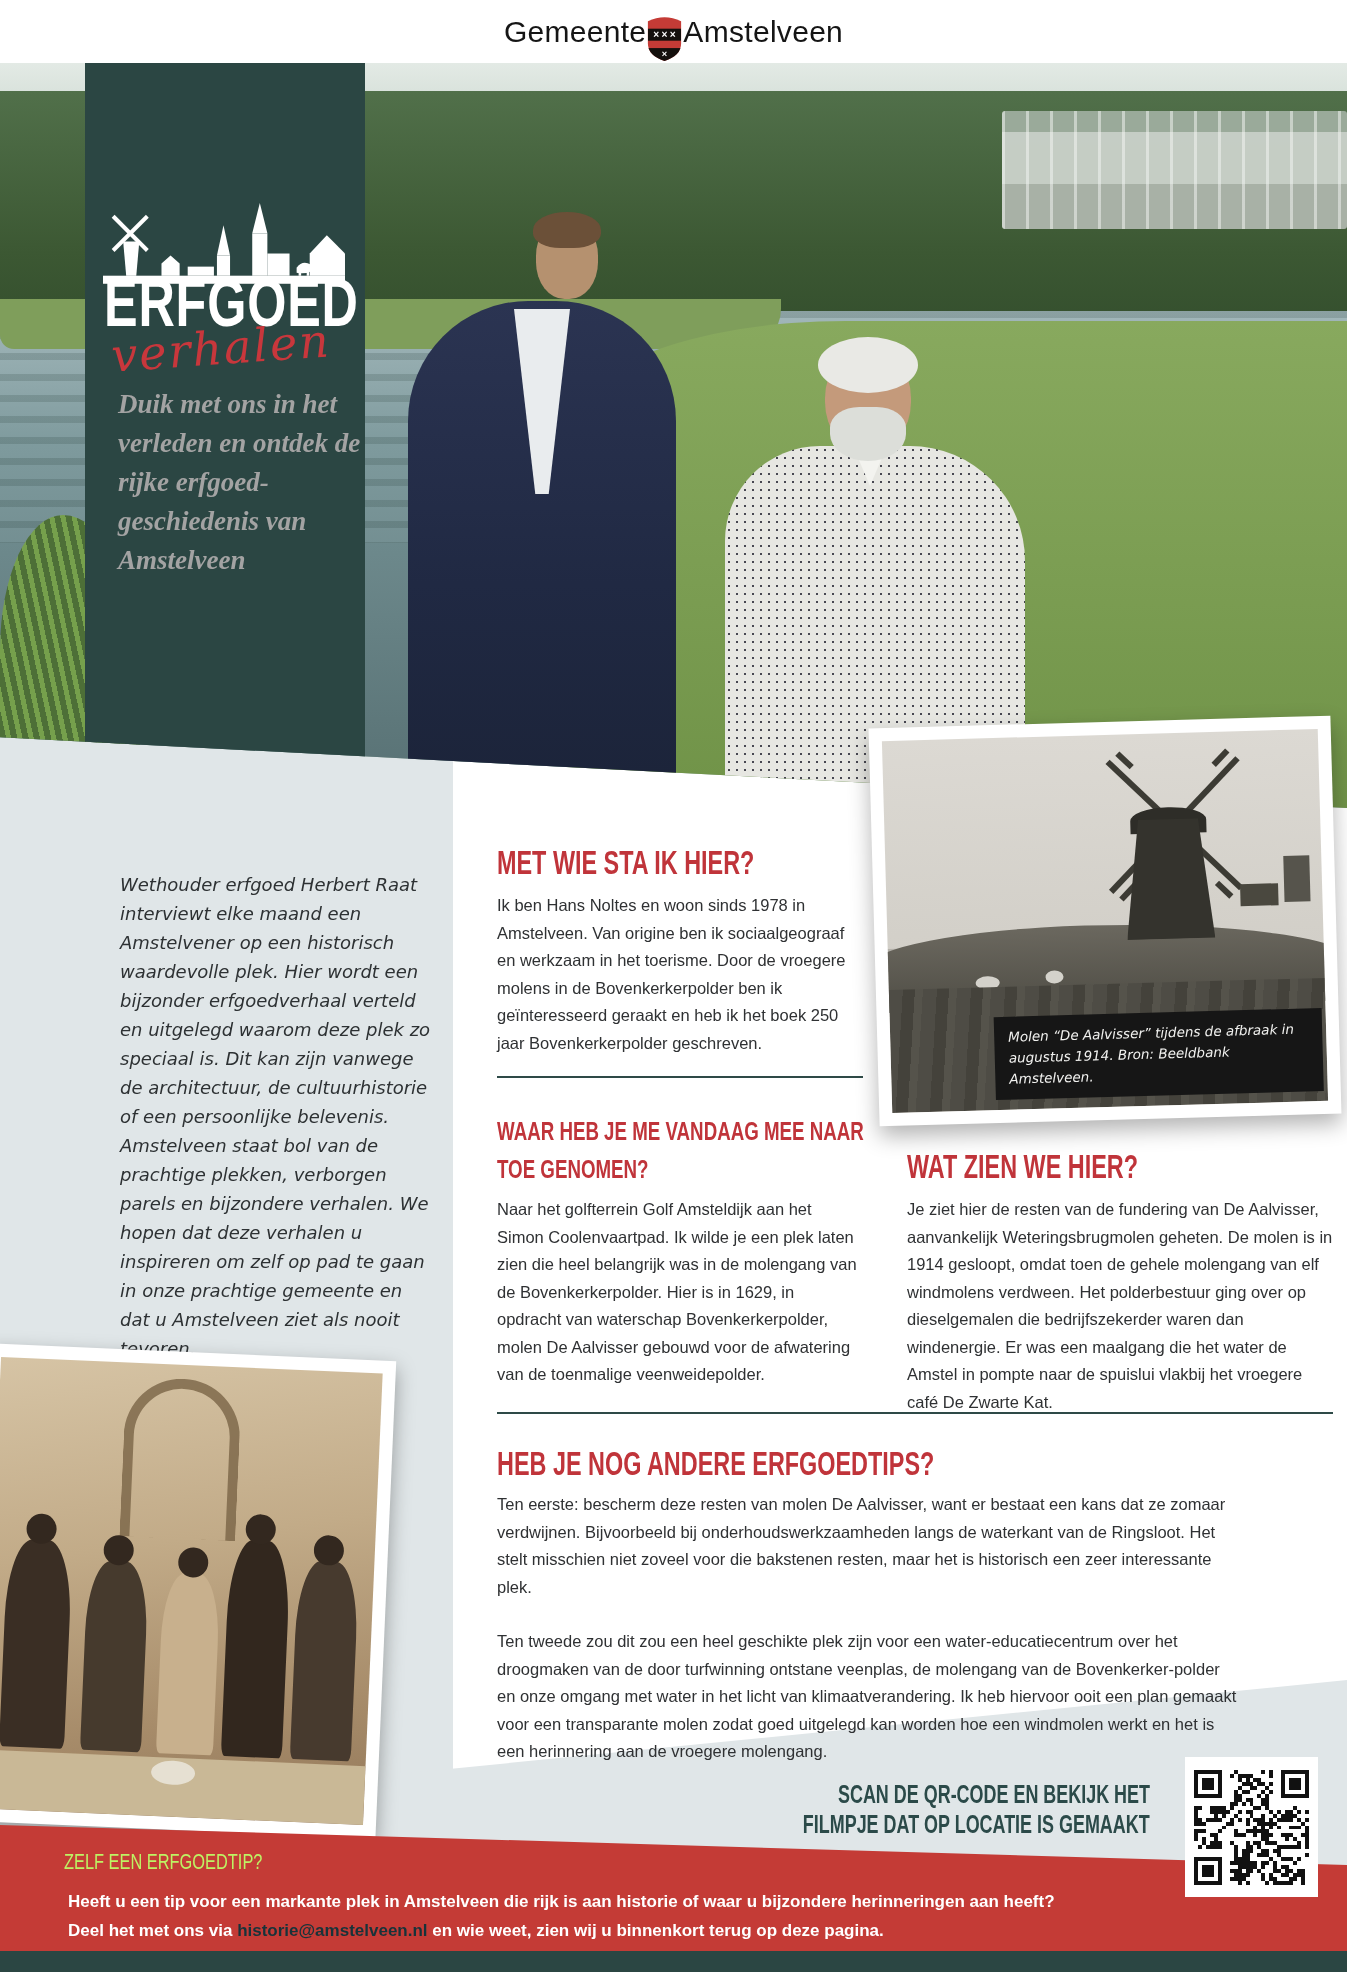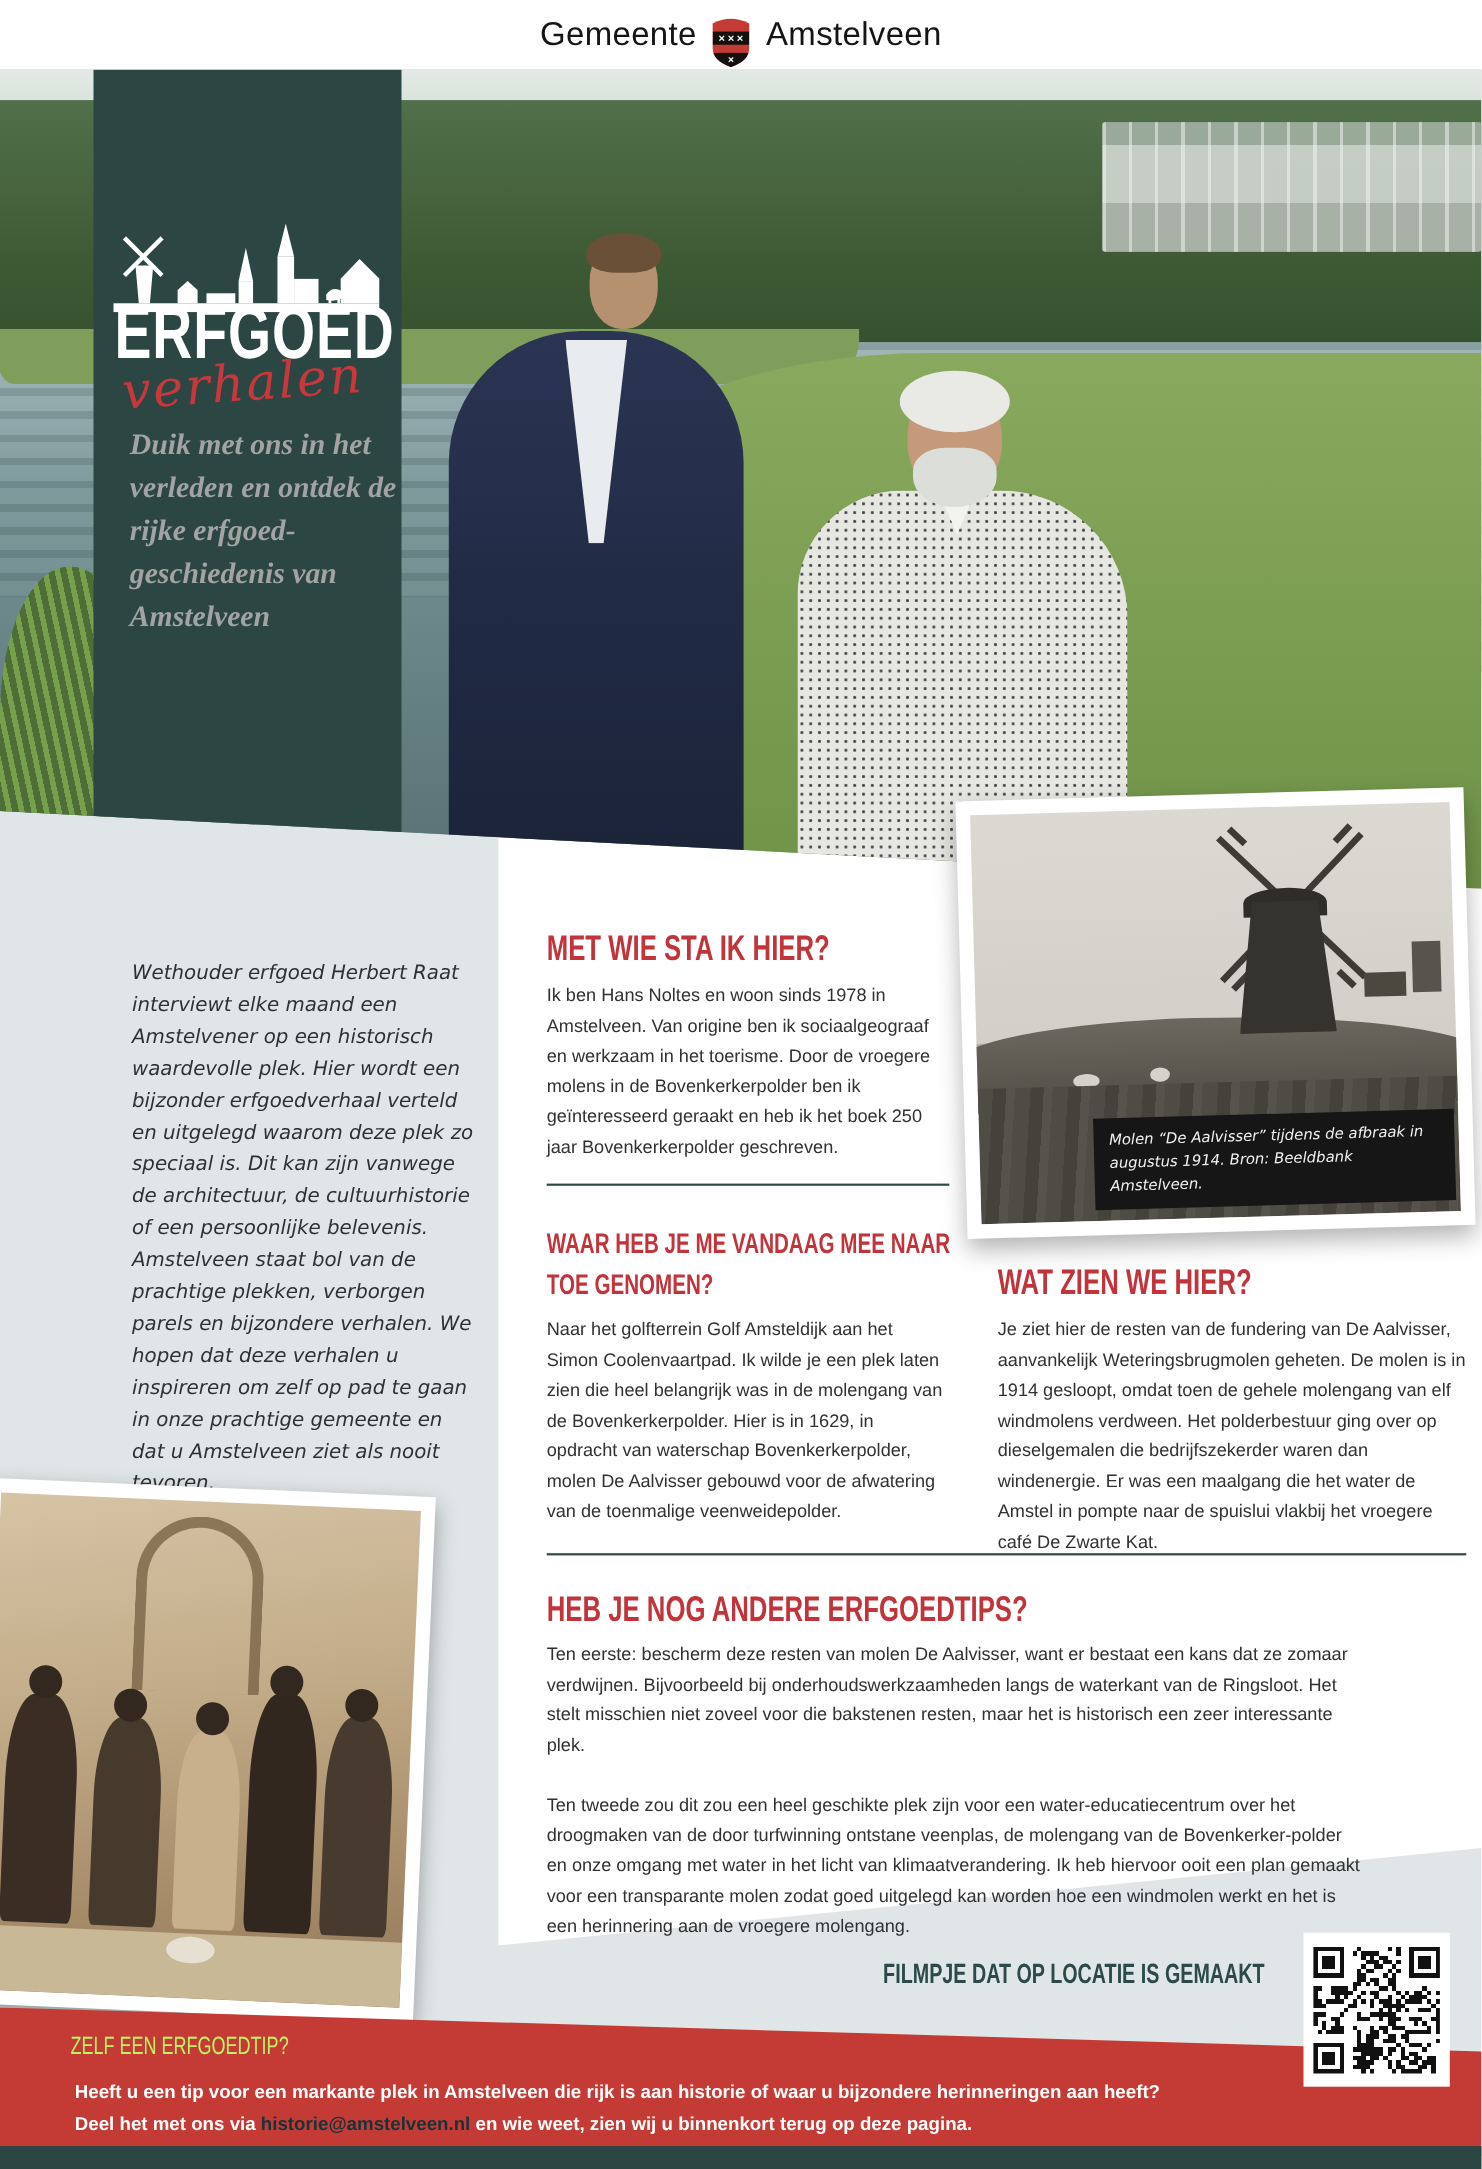--- a/index.html
+++ b/index.html
@@ -1,21 +1,21 @@
 <!DOCTYPE html>
 <html><head>
 <meta charset="utf-8">
 <style>
   html,body{margin:0;padding:0}
   body{width:1347px;height:1972px;position:relative;overflow:hidden;background:#fff;
        font-family:"Liberation Sans",sans-serif;color:#2f3133}
 
   
   .hdr{position:absolute;top:0;left:0;width:1347px;height:63px;background:#fff;z-index:30;
-       display:flex;align-items:center;justify-content:center;gap:13px}
+       display:flex;align-items:center;justify-content:center;}
   .hdr .word{font-size:30px;font-weight:500;color:#151515;letter-spacing:.3px}
   .crest{width:37px;height:48px;margin-top:10px}
 
   
   .hero{position:absolute;top:63px;left:0;width:1347px;height:745px;z-index:2;
         clip-path:polygon(0 0,100% 0,100% 100%,0 90.5%);background:#8fa79a;overflow:hidden}
   .sky{position:absolute;top:0;left:0;width:100%;height:80px;background:linear-gradient(#e3eae5,#c9d6cd)}
   .trees{position:absolute;top:28px;left:0;width:100%;height:230px;
          background:linear-gradient(180deg,#51704a,#3c5833 70%,#35502e)}
   .greenhouse{position:absolute;top:48px;right:0;width:345px;height:118px;opacity:.95;border-radius:3px;
@@ -270,20 +270,21 @@
       <div class="fig" style="left:25%;width:16%;height:42%;background:#463a2d"></div>
       <div class="fig" style="left:45%;width:15%;height:40%;background:#c8b08d"></div>
       <div class="fig" style="left:62%;width:16%;height:48%;background:#32271e"></div>
       <div class="fig" style="left:80%;width:16%;height:44%;background:#473a2e"></div>
       <div class="old-ground"></div>
       <div class="old-dog"></div>
     </div>
   </figure>
 
   <div class="qr-cta">
+    <div><span class="cond-r">SCAN DE QR-CODE EN BEKIJK HET</span></div>
     <div><span class="cond-r">FILMPJE DAT OP LOCATIE IS GEMAAKT</span></div>
   </div>
   <div class="qr-box">
     <svg viewBox="0 0 29 29" width="115" height="115" shape-rendering="crispEdges">
       <rect x="0" y="0" width="29" height="29" fill="#fff"></rect>
       <g>
         <rect x="0" y="0" width="7" height="7" fill="#111"></rect>
           <rect x="1" y="1" width="5" height="5" fill="#fff"></rect>
           <rect x="2" y="2" width="3" height="3" fill="#111"></rect>
         <rect x="22" y="0" width="7" height="7" fill="#111"></rect>

